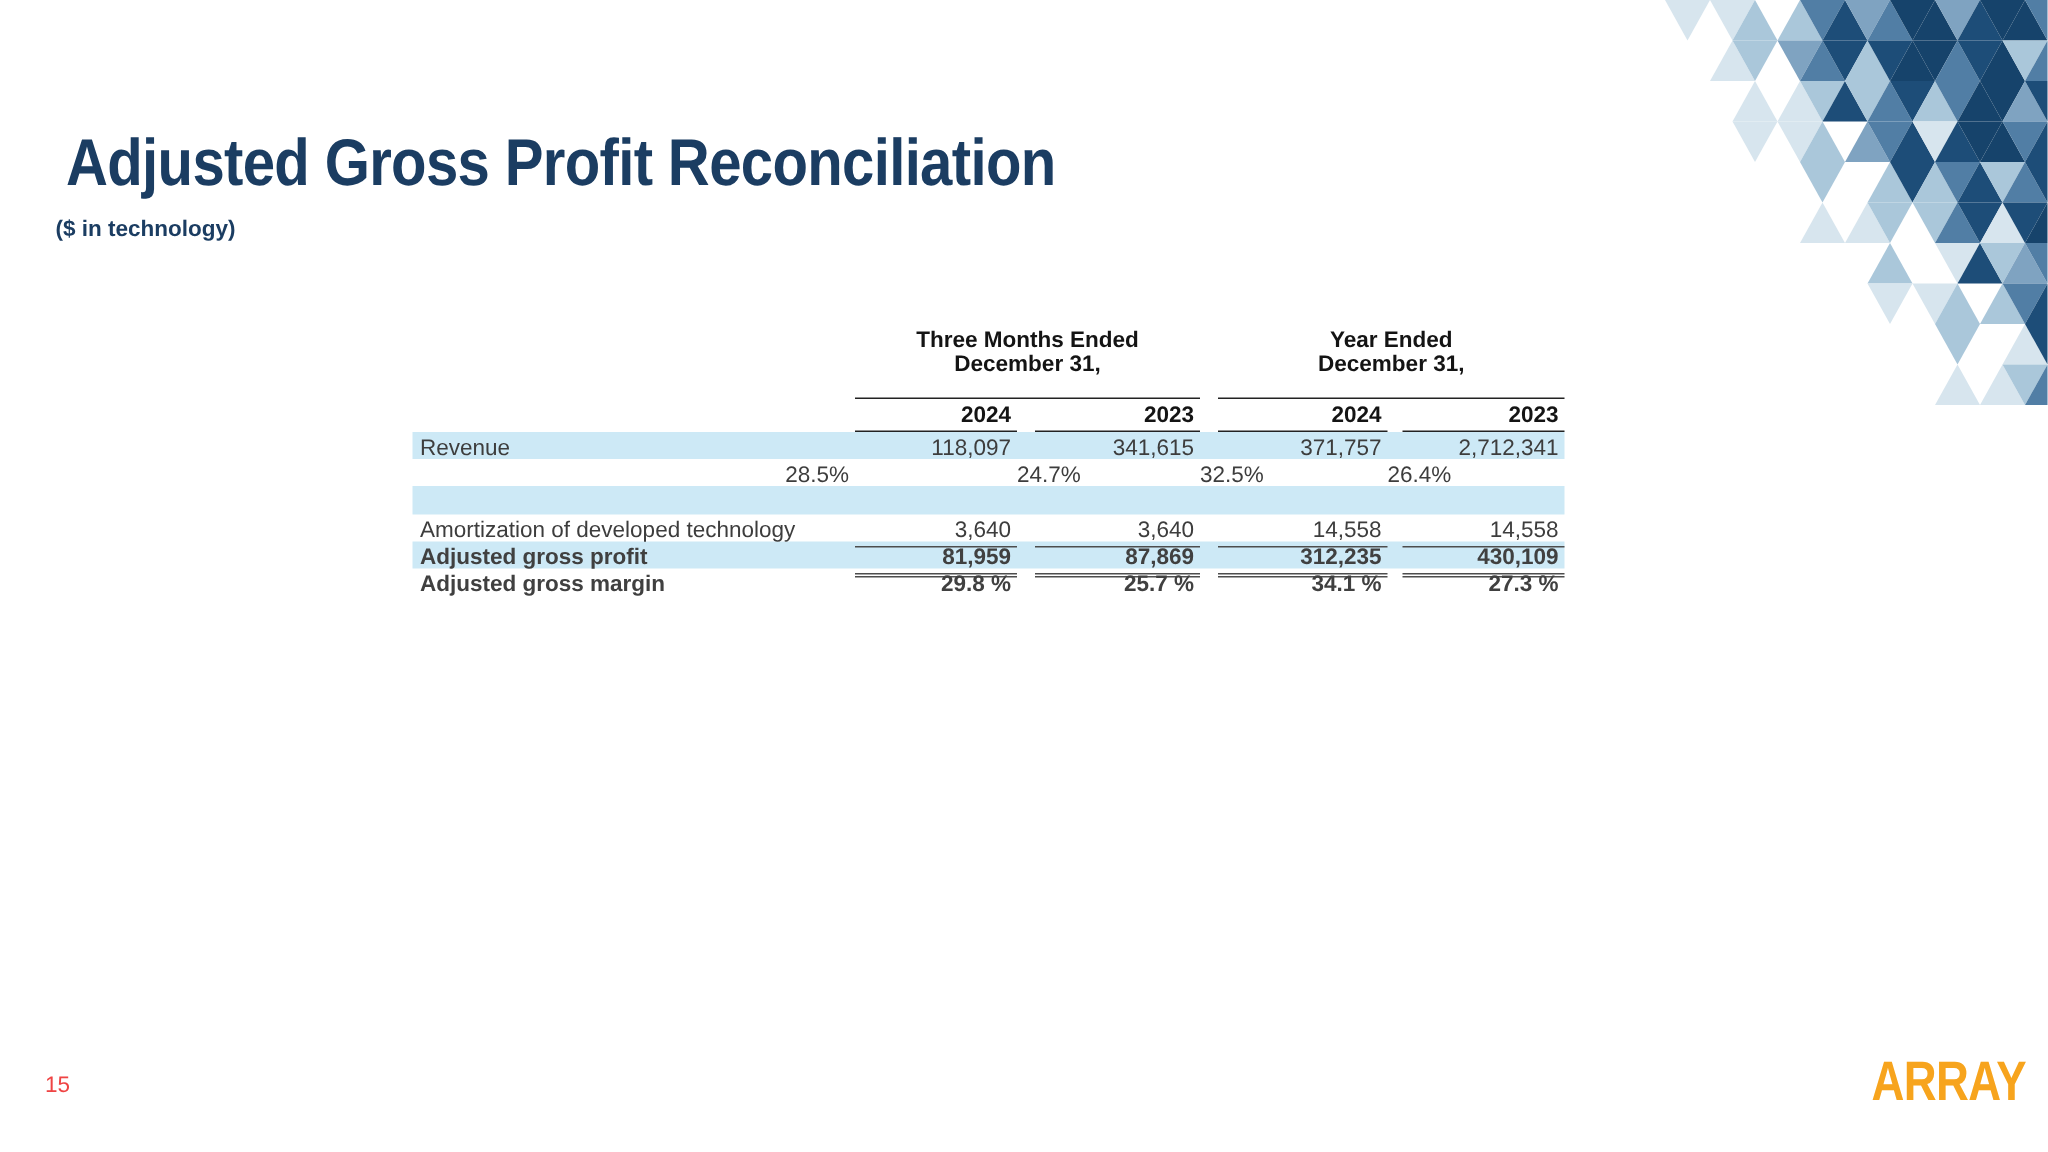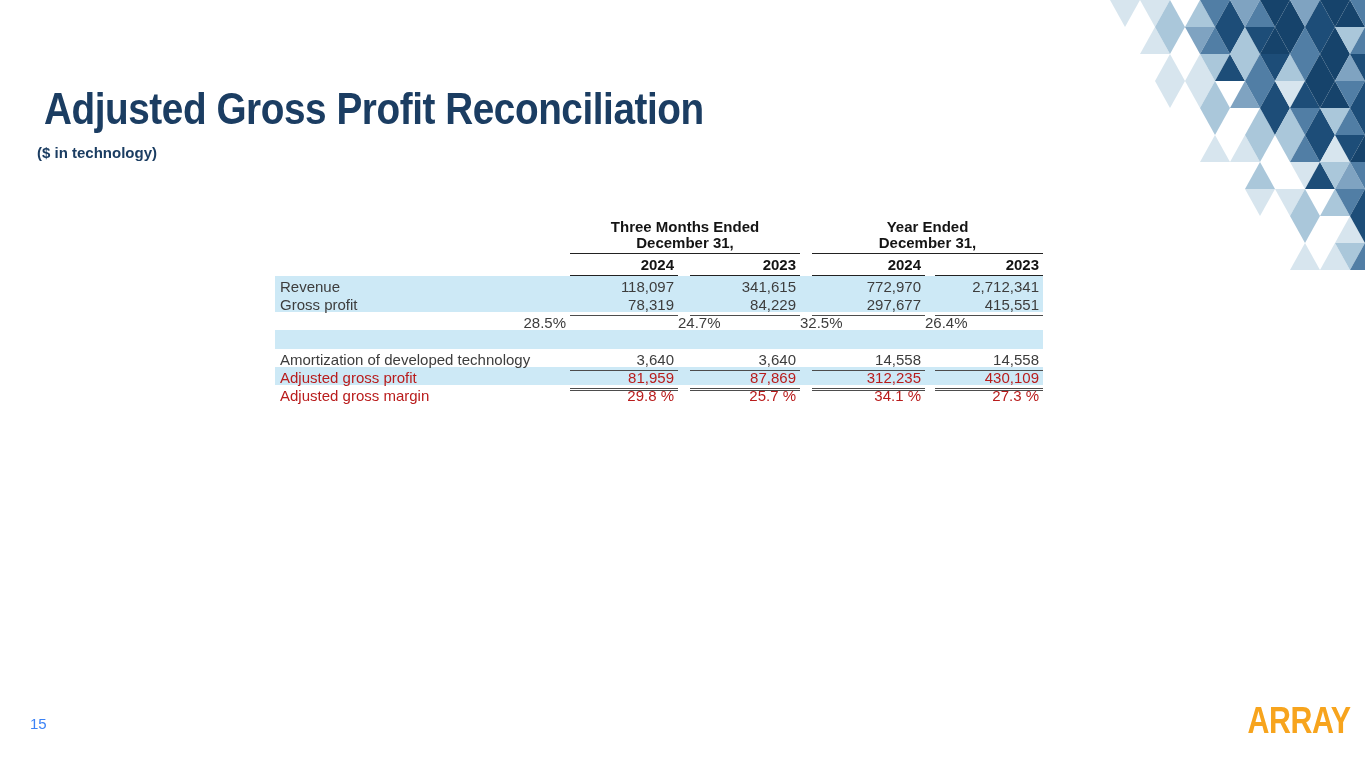--- a/index.html
+++ b/index.html
@@ -37,44 +37,44 @@
     position:absolute;left:275px;top:217px;width:768px;
     font-size:15px;color:var(--txt);
   }
   .row{
     display:grid;
     grid-template-columns:295px 108px 12px 110px 12px 113px 10px 108px;
     box-sizing:border-box;
   }
   .head-groups .group{
     text-align:center;font-weight:bold;color:var(--hdr);
-    line-height:16px;padding-top:2px;padding-bottom:2px;
+    line-height:16px;padding-top:2px;padding-bottom:14px;
     border-bottom:1.5px solid #222;
   }
   .head-groups .g1{grid-column:2 / 5;}
   .head-groups .g2{grid-column:6 / 9;}
   .head-years .c-val{
     font-weight:bold;color:var(--hdr);text-align:right;
     height:22px;line-height:22px;
     border-bottom:1.5px solid #222;
   }
   .body{height:18px;line-height:21px;}
   .body.spacer{height:19px;}
   .body.stripe{background:var(--stripe);}
-  .body.bold{font-weight:normal;color:#b91c1c;}
+  .body.bold{font-weight:bold;color:#404040;}
   .c-label{padding-left:5px;white-space:nowrap;overflow:hidden;}
   .c-val{text-align:right;padding-right:4px;box-sizing:border-box;}
   .c-val.u1{border-bottom:1px solid var(--rule);}
   .c-val.u2{border-bottom:3px double var(--rule);}
   .gap{}
 
   
   .page-number{
     position:absolute;left:30px;top:715px;
-    font-size:15px;color:#3b82f6;
+    font-size:15px;color:#ef4444;
   }
   .array-logo{
     position:absolute;right:14px;top:700px;
     font-size:37px;font-weight:bold;color:var(--orange);
     letter-spacing:-0.5px;white-space:nowrap;
     transform:scaleX(0.82);transform-origin:right top;
   }
 </style>
 </head>
 <body>
@@ -208,33 +208,23 @@
     <div class="gap"></div>
     <div class="c-val">2023</div>
   </div>
   <div id="tbody">
       <div class="row body stripe">
         <div class="c-label">Revenue</div>
         <div class="c-val">118,097</div>
         <div class="gap"></div>
         <div class="c-val">341,615</div>
         <div class="gap"></div>
-        <div class="c-val">772,970</div>
+        <div class="c-val">371,757</div>
         <div class="gap"></div>
         <div class="c-val">2,712,341</div>
-      </div>
-      <div class="row body stripe">
-        <div class="c-label">Gross profit</div>
-        <div class="c-val u1">78,319</div>
-        <div class="gap"></div>
-        <div class="c-val u1">84,229</div>
-        <div class="gap"></div>
-        <div class="c-val u1">297,677</div>
-        <div class="gap"></div>
-        <div class="c-val u1">415,551</div>
       </div>
       <div class="row body">
         <div class="c-val">28.5%</div>
         <div class="gap"></div>
         <div class="c-val">24.7%</div>
         <div class="gap"></div>
         <div class="c-val">32.5%</div>
         <div class="gap"></div>
         <div class="c-val">26.4%</div>
       </div>

